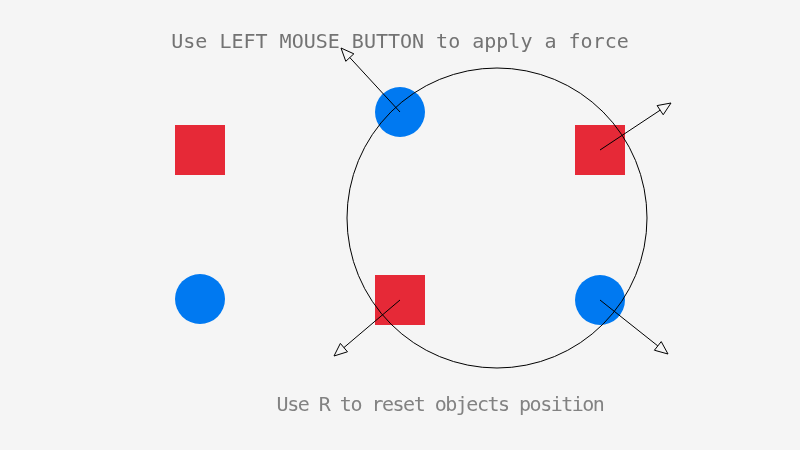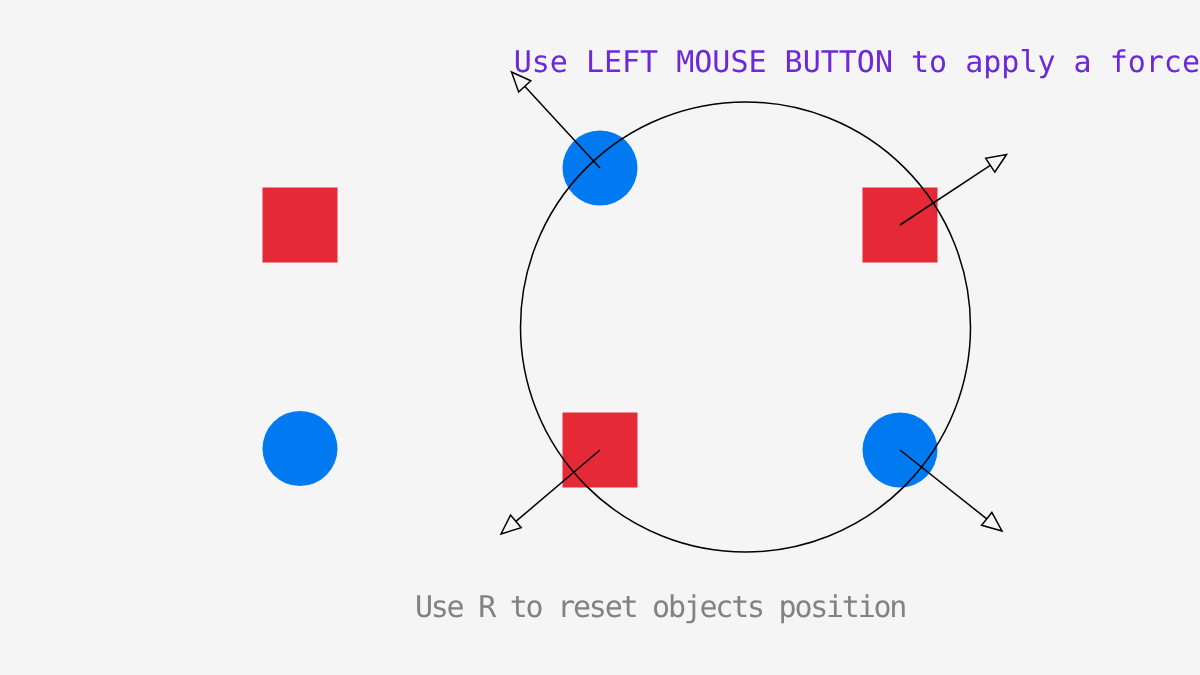--- a/index.html
+++ b/index.html
@@ -46,15 +46,15 @@
       </g>
       <g>
         <line x1="400" y1="300" x2="343.9126187598463" y2="347.5892931734638" stroke="#000000" stroke-width="1"></line>
         <polygon points="334,356 340.35424279477326,343.3954929289134 347.4709947249193,351.7830934180141" fill="none" stroke="#000000" stroke-width="1"></polygon>
       </g>
       <g>
         <line x1="600" y1="300" x2="657.8195589825222" y2="345.9155321331794" stroke="#000000" stroke-width="1"></line>
         <polygon points="668,354 654.3992071927134,350.22264179442004 661.2399107723309,341.60842247193875" fill="none" stroke="#000000" stroke-width="1"></polygon>
       </g>
     </svg>
-  <div class="instr instr-top" style="color: #6d28d9; text-align: right;">Use LEFT MOUSE BUTTON to apply a force</div>
+  <div class="instr instr-top" style="color: #737373;">Use LEFT MOUSE BUTTON to apply a force</div>
   <div class="instr instr-bottom" style="color: rgb(130, 130, 130); padding-left: 40px;">Use R to reset objects position</div>
 </div>
 
 </body></html>

